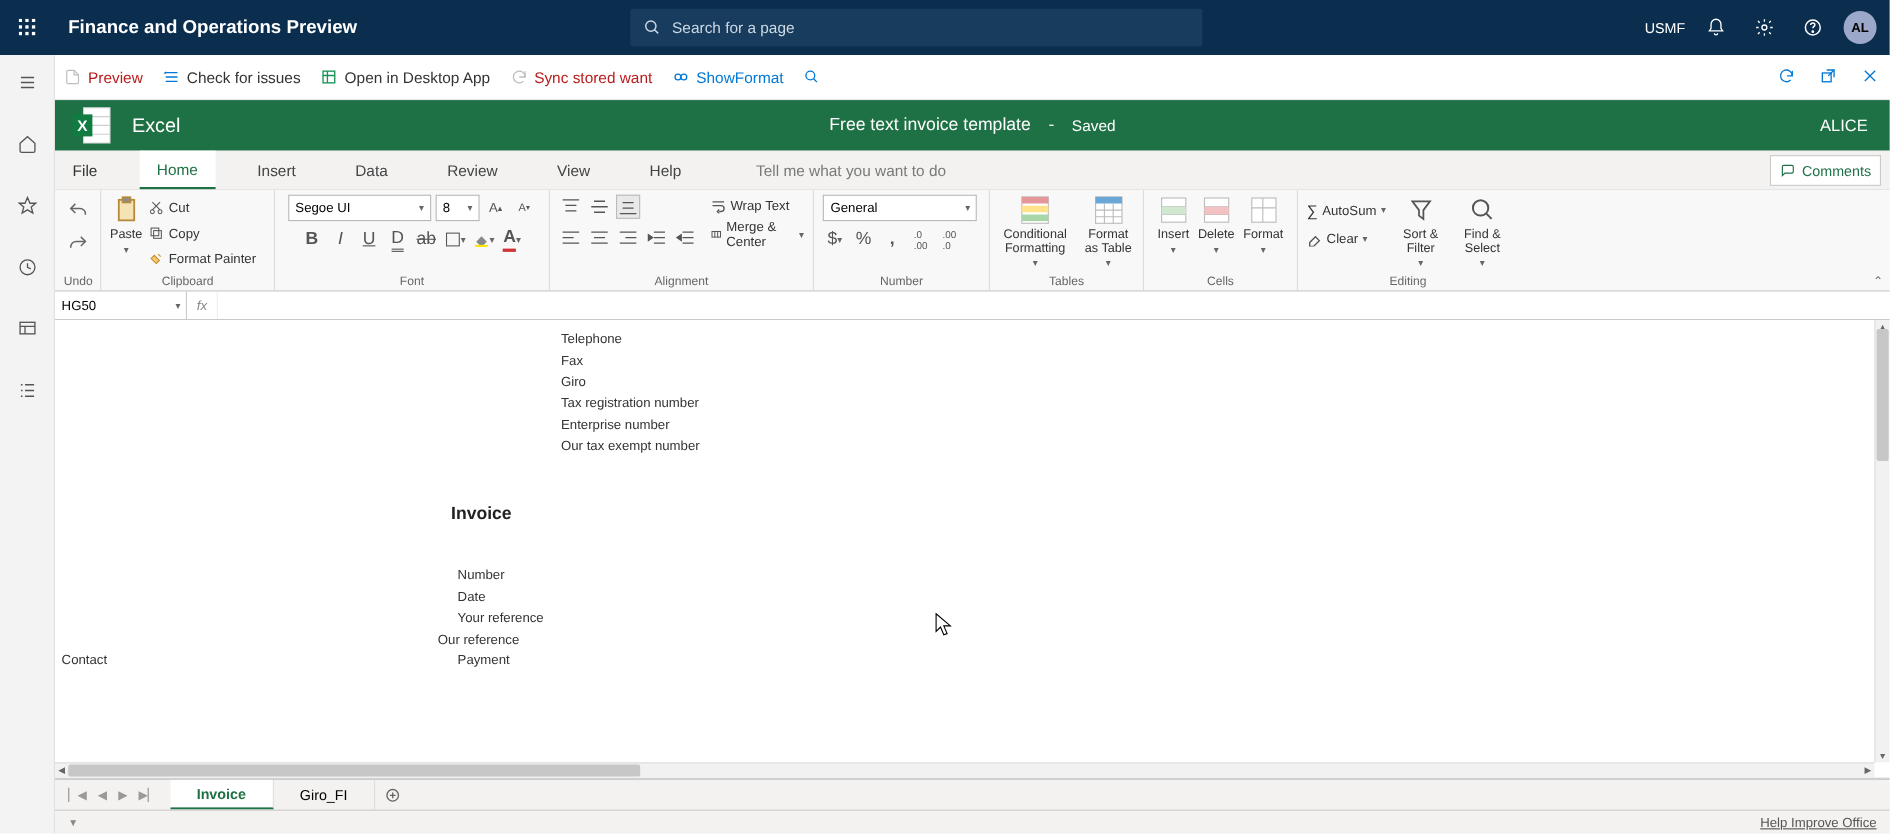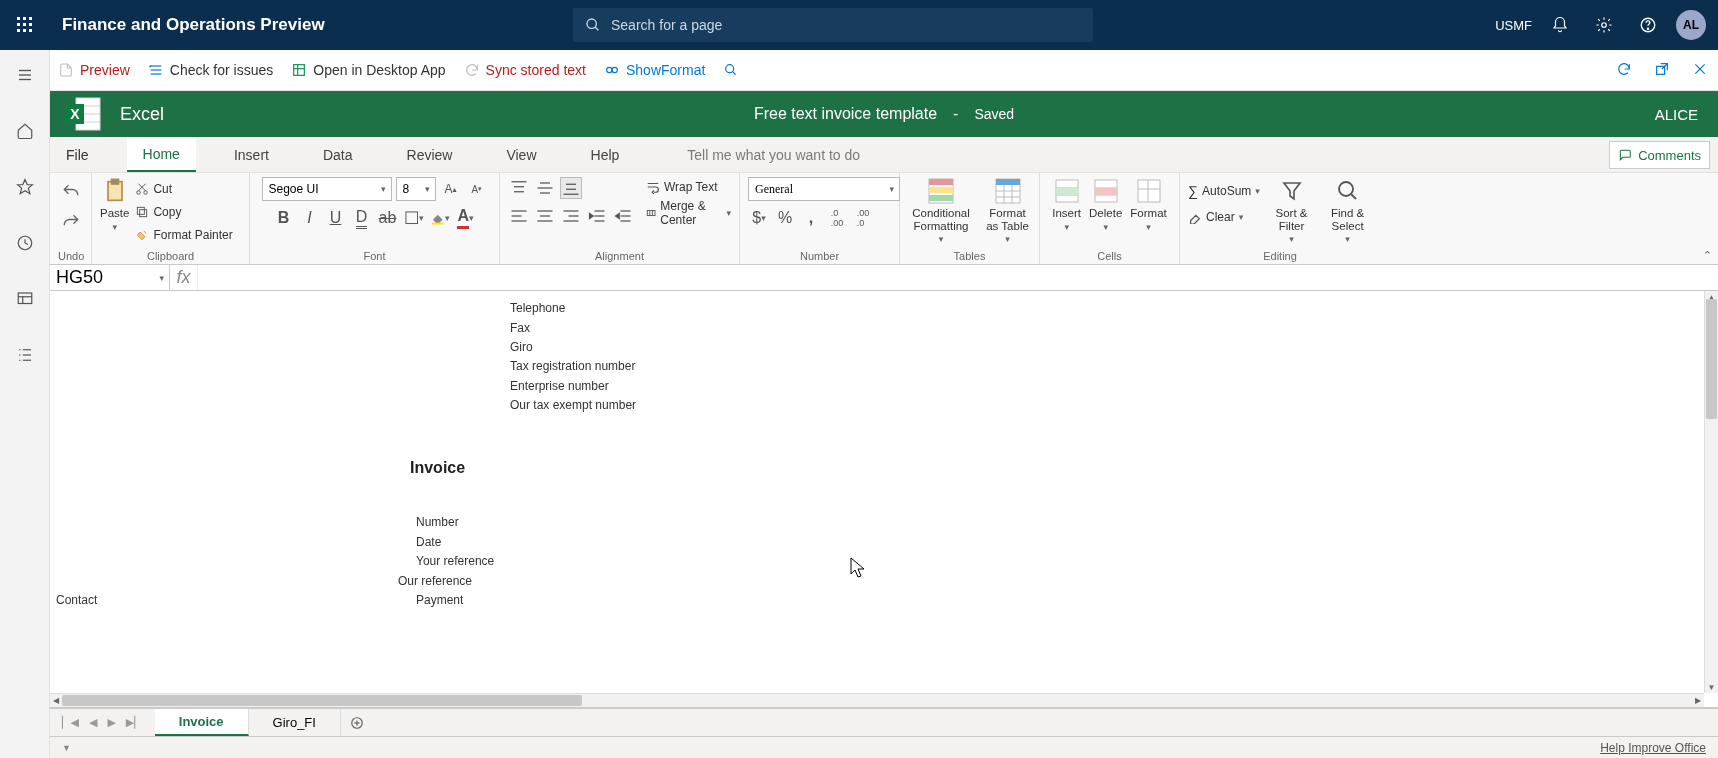--- a/index.html
+++ b/index.html
@@ -65,21 +65,21 @@
 .ribbon .big .lbl { line-height: 1.1; text-align: center; }
 .ribbon .small { display: flex; align-items: center; gap: 4px; font-size: 12px; color: #333; cursor: pointer; height: 20px; }
 .ribbon .small svg { width: 14px; height: 14px; }
 .ribbon .iconbtn { width: 22px; height: 22px; display: flex; align-items: center; justify-content: center; cursor: pointer; color: #555; border: 1px solid transparent; }
 .ribbon .iconbtn.boxed { border: 1px solid #bbb; background: #e9e9e9; }
 .ribbon .sel { height: 24px; border: 1px solid #b8b8b8; background: #fff; font-size: 12px; padding: 0 22px 0 6px; display: flex; align-items: center; position: relative; cursor: pointer; }
 .ribbon .sel::after { content: "▾"; position: absolute; right: 5px; font-size: 9px; color: #666; }
 .ribbon .collapse { position: absolute; right: 6px; bottom: 2px; font-size: 11px; color: #666; cursor: pointer; }
 .row { display:flex; gap:4px; align-items:center; }
 
-.formula-bar { height: 26px; border-bottom: 1px solid #c9c9c9; display: flex; align-items: center; font-size: 18px; }
+.formula-bar { height: 26px; border-bottom: 1px solid #c9c9c9; display: flex; align-items: center; font-size: 12px; }
 .formula-bar .namebox { width: 120px; height: 100%; border-right: 1px solid #c9c9c9; display: flex; align-items: center; padding: 0 6px; position: relative; }
 .formula-bar .namebox::after { content: "▾"; position: absolute; right: 5px; font-size: 9px; color: #666; }
 .formula-bar .fx { width: 28px; height: 100%; display: flex; align-items: center; justify-content: center; color: #888; font-style: italic; border-right: 1px solid #eee; }
 .formula-bar .fedit { flex: 1; }
 
 .sheet-area { flex: 1; position: relative; overflow: hidden; border-bottom: 1px solid #c9c9c9; }
 .sheet-area .scroll-v { position: absolute; right: 0; top: 0; bottom: 14px; width: 14px; background: #f1f1f1; border-left: 1px solid #ddd; }
 .sheet-area .scroll-v .thumb { position: absolute; left: 1px; right: 1px; top: 8px; height: 120px; background: #c7c7c7; border-radius: 2px; }
 .sheet-area .scroll-v .arrow { position: absolute; left:0; right:0; height:12px; display:flex; align-items:center; justify-content:center; font-size:8px; color:#666; }
 .sheet-area .scroll-v .arrow.up { top:0; }
@@ -224,21 +224,21 @@
             <line x1="4" y1="10" x2="20" y2="10"></line>
             <line x1="10" y1="4" x2="10" y2="20"></line>
           </svg>
           <span>Open in Desktop App</span>
         </div>
       <div class="pbtn disabled">
           <svg viewBox="0 0 24 24" fill="none" stroke="#bdbdbd" stroke-width="1.8">
             <path d="M20 12a8 8 0 10-2.3 5.6"></path>
             <polyline points="20 4 20 12 12 12"></polyline>
           </svg>
-          <span>Sync stored text</span>
+          <span>Sync stored want</span>
         </div>
       <div class="pbtn show-format">
           <svg viewBox="0 0 24 24" fill="none" stroke="#0078d4" stroke-width="1.8">
             <circle cx="8" cy="12" r="4"></circle>
             <circle cx="16" cy="12" r="4"></circle>
           </svg>
           <span>ShowFormat</span>
         </div>
       <div class="pbtn">
           <svg viewBox="0 0 24 24" fill="none" stroke="#0078d4" stroke-width="1.8">
@@ -485,21 +485,21 @@
                   </svg>
                   <span>Merge &amp; Center</span>
                 </div>
             </div>
           </div>
           <div class="gtitle">Alignment</div>
         </div>
 
         <div class="group" style="width:160px;">
           <div class="content col" style="gap:6px;">
-            <div class="sel" style="width:152px;font-family:Liberation Serif, serif;">General</div>
+            <div class="sel" style="width:140px;">General</div>
             <div class="row">
               <div class="iconbtn caret">$</div>
               <div class="iconbtn">%</div>
               <div class="iconbtn">
                   <b>,</b>
                 </div>
               <div class="iconbtn" style="font-size:9px;">.0<br>.00</div>
               <div class="iconbtn" style="font-size:9px;">.00<br>.0</div>
             </div>
           </div>

